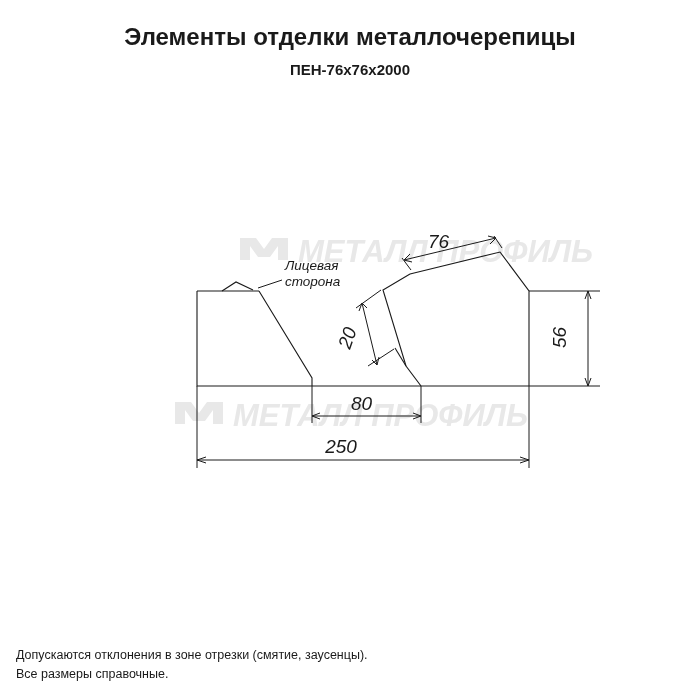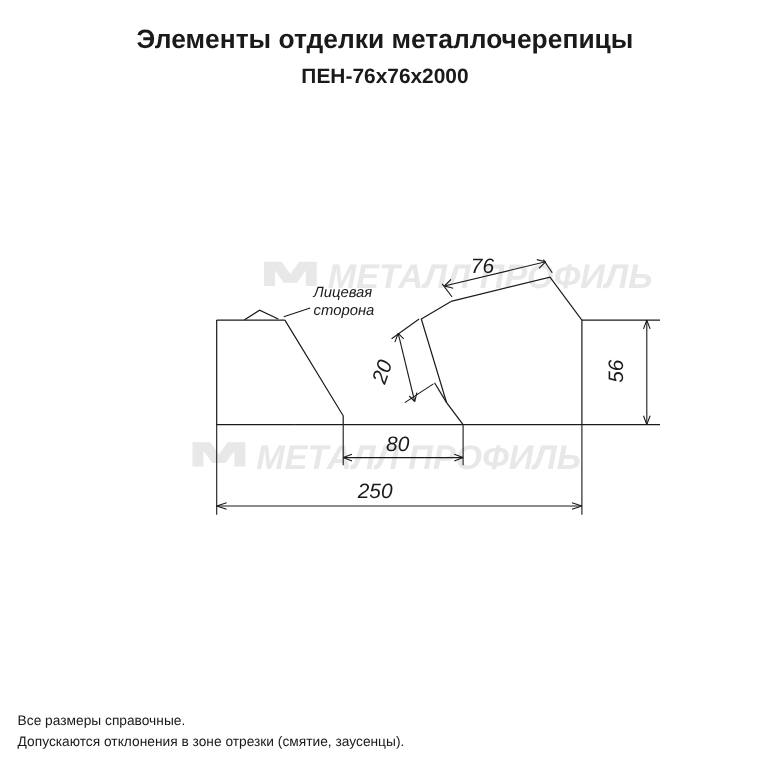--- a/index.html
+++ b/index.html
@@ -33,21 +33,21 @@
     letter-spacing: 0px;
     line-height: 30px;
   }
   .title-sub {
     font-size: 20px;
     font-weight: bold;
     margin-top: 21px;
     line-height: 26px;
   }
   .title-code {
-    font-size: 19px;
+    font-size: 15px;
     font-weight: bold;
     margin-top: 6px;
     line-height: 24px;
   }
   .drawing {
     position: absolute;
     top: 170px;
     left: 10px;
     width: 700px;
     height: 380px;
@@ -174,17 +174,17 @@
         <path d="M187,290 L519,290"></path>
         <path d="M187,290 L196,287 M187,290 L196,293"></path>
         <path d="M519,290 L510,287 M519,290 L510,293"></path>
       </g>
       <text class="dim-text" x="331" y="283" font-size="21" text-anchor="middle">250</text>
 
     </svg>
   </div>
 
   <div class="footer">
+    <div>Допускаются отклонения в зоне отрезки (смятие, заусенцы).</div>
     <div>Все размеры справочные.</div>
-    <div>Допускаются отклонения в зоне отрезки (смятие, заусенцы).</div>
   </div>
 
 </div>
 
 </body></html>

